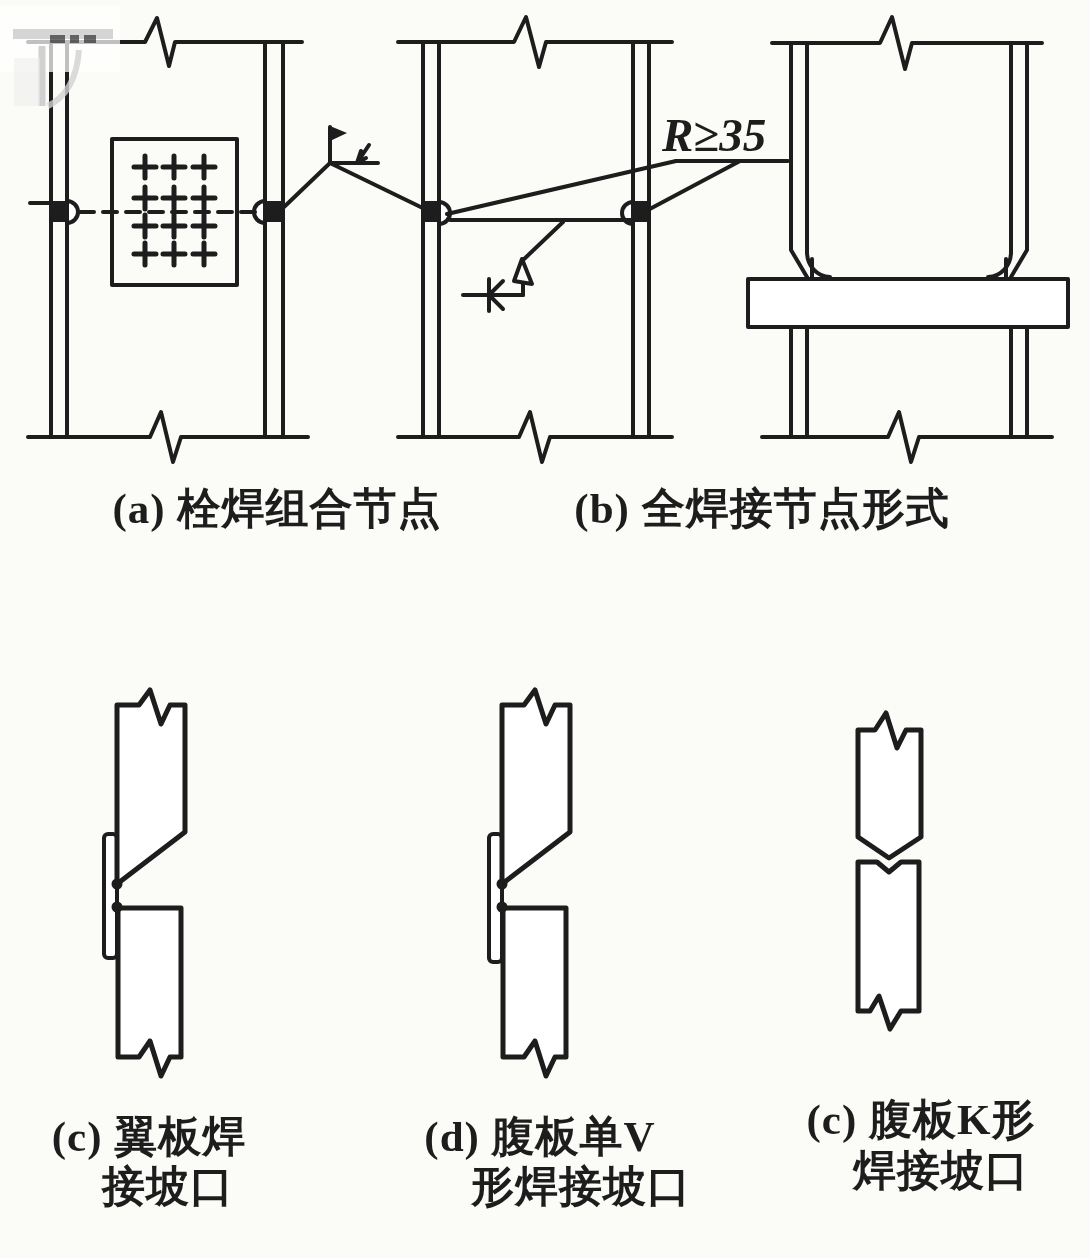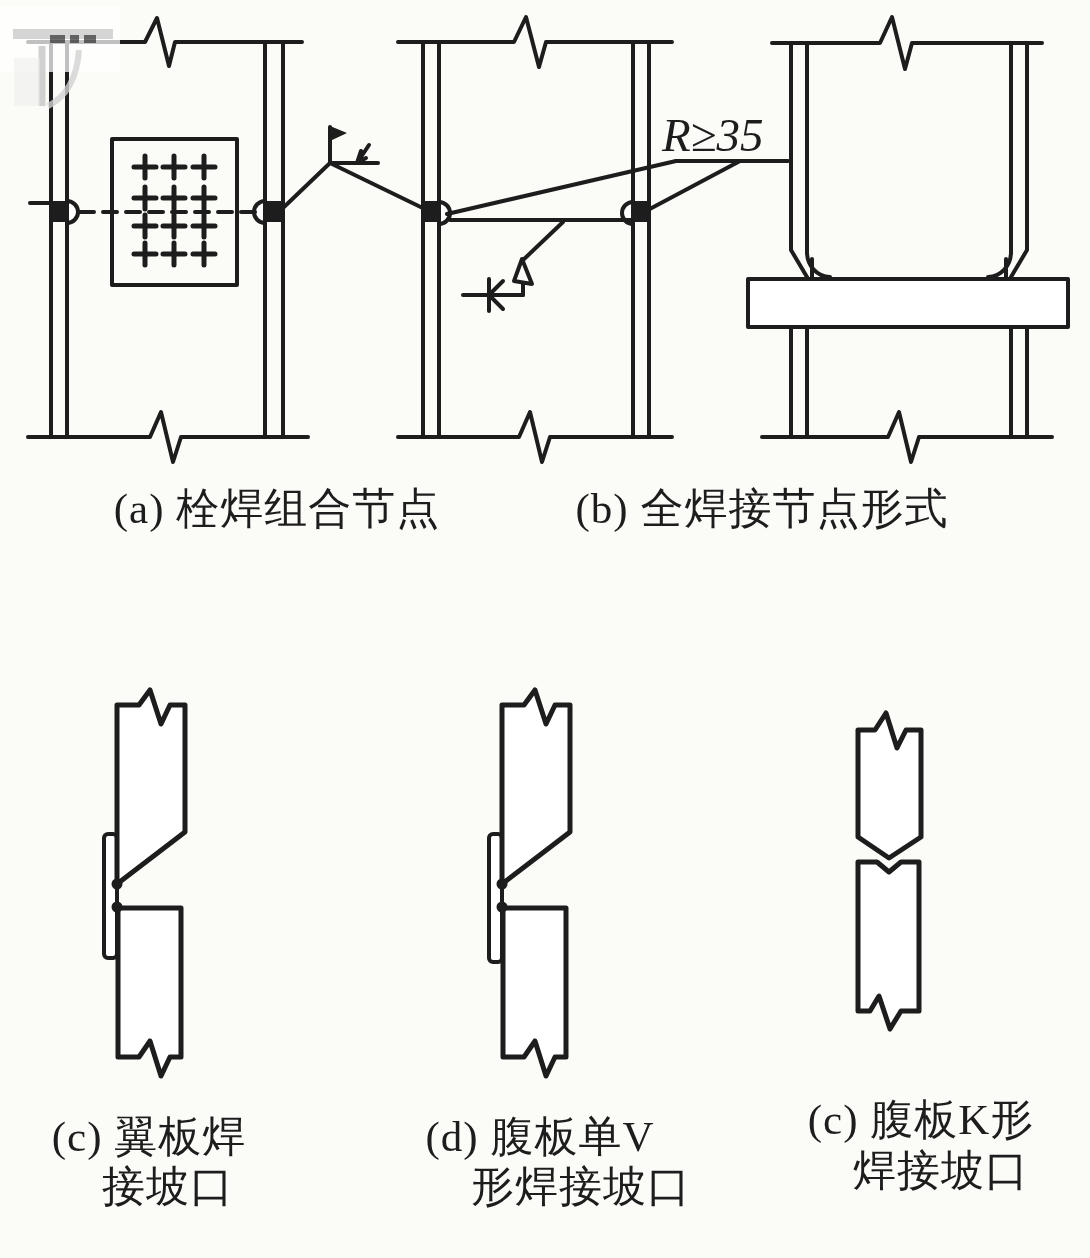--- a/index.html
+++ b/index.html
@@ -6,20 +6,21 @@
     margin: 0;
     padding: 0;
     background: #fbfbf8;
   }
   .canvas {
     width: 1090px;
     height: 1248px;
     position: relative;
     background: #fbfbf8;
     overflow: hidden;
+    font-weight: bold;
   }
   svg { display: block; }
   .ink      { stroke: #1d1d1d; stroke-width: 4; fill: none; stroke-linecap: round; stroke-linejoin: round; }
   .ink-thick{ stroke: #1d1d1d; stroke-width: 5; fill: none; stroke-linecap: round; stroke-linejoin: round; }
   .ink-fill { fill: #1d1d1d; stroke: none; }
   .white-fill { fill: #ffffff; }
   .dashed   { stroke-dasharray: 14 9; }
   .caption {
     font-family: "Liberation Serif", "DejaVu Serif", serif;
     font-size: 43px;

